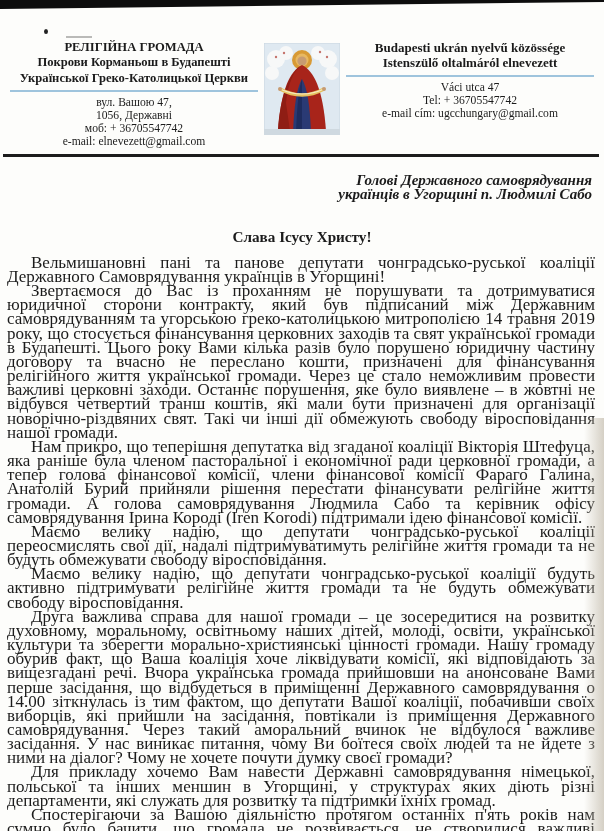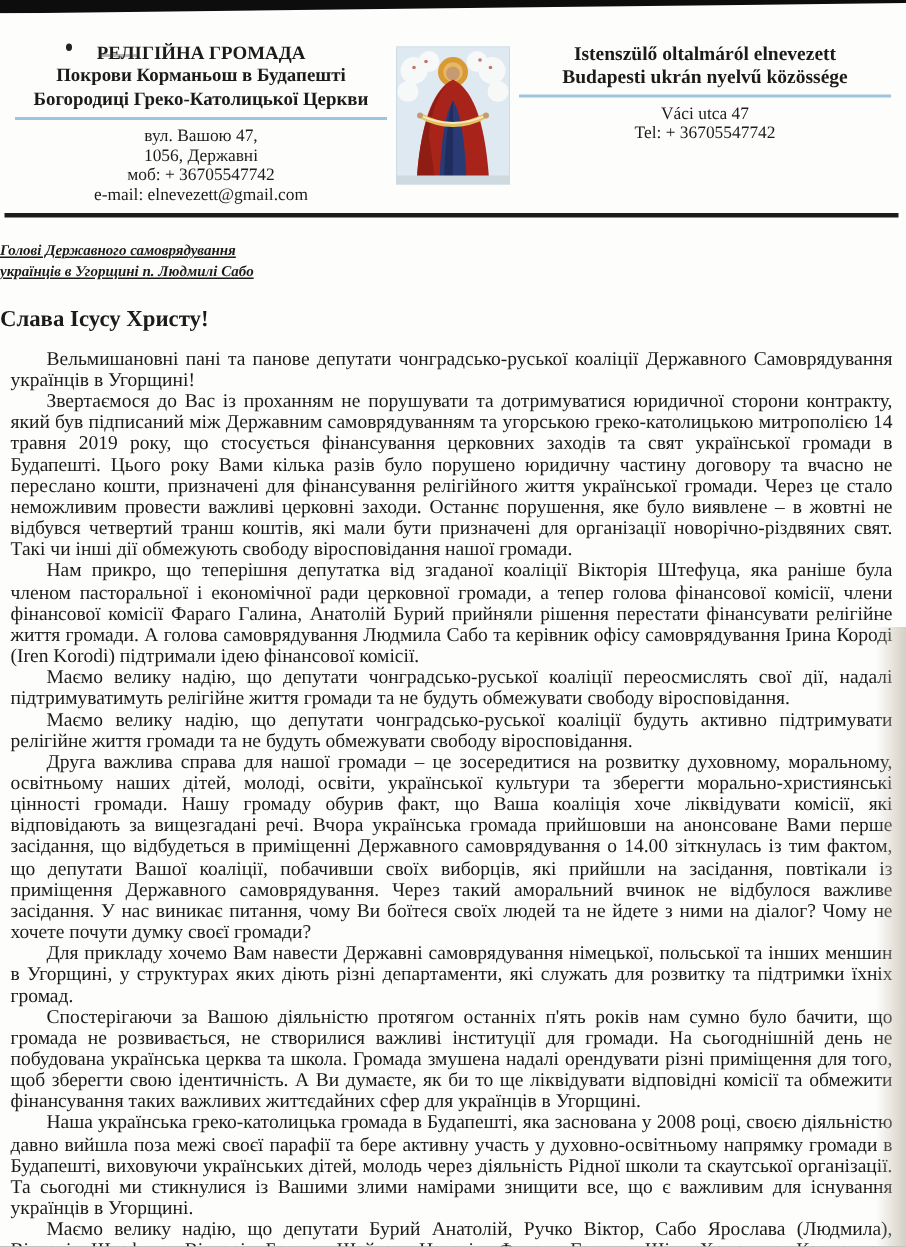--- a/index.html
+++ b/index.html
@@ -21,71 +21,71 @@
   .scan-right-strip{
     position:absolute;top:418px;right:0;width:20px;height:413px;
     background:linear-gradient(to right,rgba(210,203,190,0),rgba(199,192,178,.75));
   }
   .scan-speck{position:absolute;left:44px;top:29px;width:4px;height:5px;border-radius:50%;background:#222;}
   .scan-smudge{position:absolute;left:66px;top:36px;width:26px;height:2px;background:rgba(60,60,60,.35);}
 
   
   .letterhead{
     display:flex;justify-content:space-between;align-items:flex-start;
-    padding:28px 8px 0 8px;
+    padding:40px 8px 0 8px;
   }
   .lh-col{width:252px;text-align:center;}
   .lh-org div{font-weight:bold;font-size:12.6px;line-height:15.4px;}
   .lh-col.right .lh-org div{font-size:13px;}
   .lh-accent{height:2px;background:#9fc4dd;margin:4px 2px 5px 2px;}
   .lh-addr div{font-size:11.6px;line-height:12.9px;}
   .lh-icon-wrap{width:82px;display:flex;justify-content:center;padding-top:3px;}
   .lh-rule{height:3px;background:#1c1c1c;margin:5px 5px 0 3px;}
 
   
   .recipient{
     margin:16px 12px 0 0;
-    text-align:left;
+    text-align:right;
     font-weight:bold;font-style:italic;
-    font-size:10px;line-height:14.5px;text-decoration:underline;
+    font-size:15px;line-height:14.5px;
   }
 
   
   .greeting{
-    margin-top:14px;
-    text-align:left;font-weight:bold;font-size:15.2px;
+    margin-top:26px;
+    text-align:center;font-weight:bold;font-size:15.2px;
   }
 
   
   .body{
     margin:10px 9px 0 7px;
   }
   .body p{
     margin:0;
     text-indent:24px;
     text-align:justify;
-    font-size:13px;
+    font-size:17px;
     line-height:14.15px;
   }
 </style>
 </head>
 <body>
 
 <div class="page">
 
   <div class="scan-top-wedge"></div>
   <div class="scan-speck"></div>
   <div class="scan-smudge"></div>
 
   <div class="letterhead">
     <div class="lh-col left">
       <div class="lh-org">
         <div>РЕЛІГІЙНА ГРОМАДА</div>
         <div>Покрови Корманьош в Будапешті</div>
-        <div>Богородиці Греко-Католицької Церкви</div>
+        <div>Української Греко-Католицької Церкви</div>
       </div>
       <div class="lh-accent"></div>
       <div class="lh-addr">
         <div>вул. Вашою 47,</div>
         <div>1056, Державні</div>
         <div>моб: + 36705547742</div>
         <div>e-mail: elnevezett@gmail.com</div>
       </div>
     </div>
 
@@ -125,27 +125,28 @@
 
         <circle cx="16" cy="46" r="2" fill="#c79b72"></circle>
         <circle cx="60" cy="46" r="2" fill="#c79b72"></circle>
 
         <rect x="0" y="86" width="76" height="6" fill="#cfd9e0"></rect>
       </svg>
     </div>
 
     <div class="lh-col right">
       <div class="lh-org">
+        <div>Budapesti ukrán nyelvű közössége</div>
         <div>Istenszülő oltalmáról elnevezett</div>
-        <div>Budapesti ukrán nyelvű közössége</div>
       </div>
       <div class="lh-accent"></div>
       <div class="lh-addr">
         <div>Váci utca 47</div>
         <div>Tel: + 36705547742</div>
+        <div>e-mail cím: ugcchungary@gmail.com</div>
       </div>
     </div>
   </div>
 
   <div class="lh-rule"></div>
 
   <div class="recipient">
     <div>Голові Державного самоврядування</div>
     <div>українців в Угорщині  п. Людмилі Сабо</div>
   </div>

